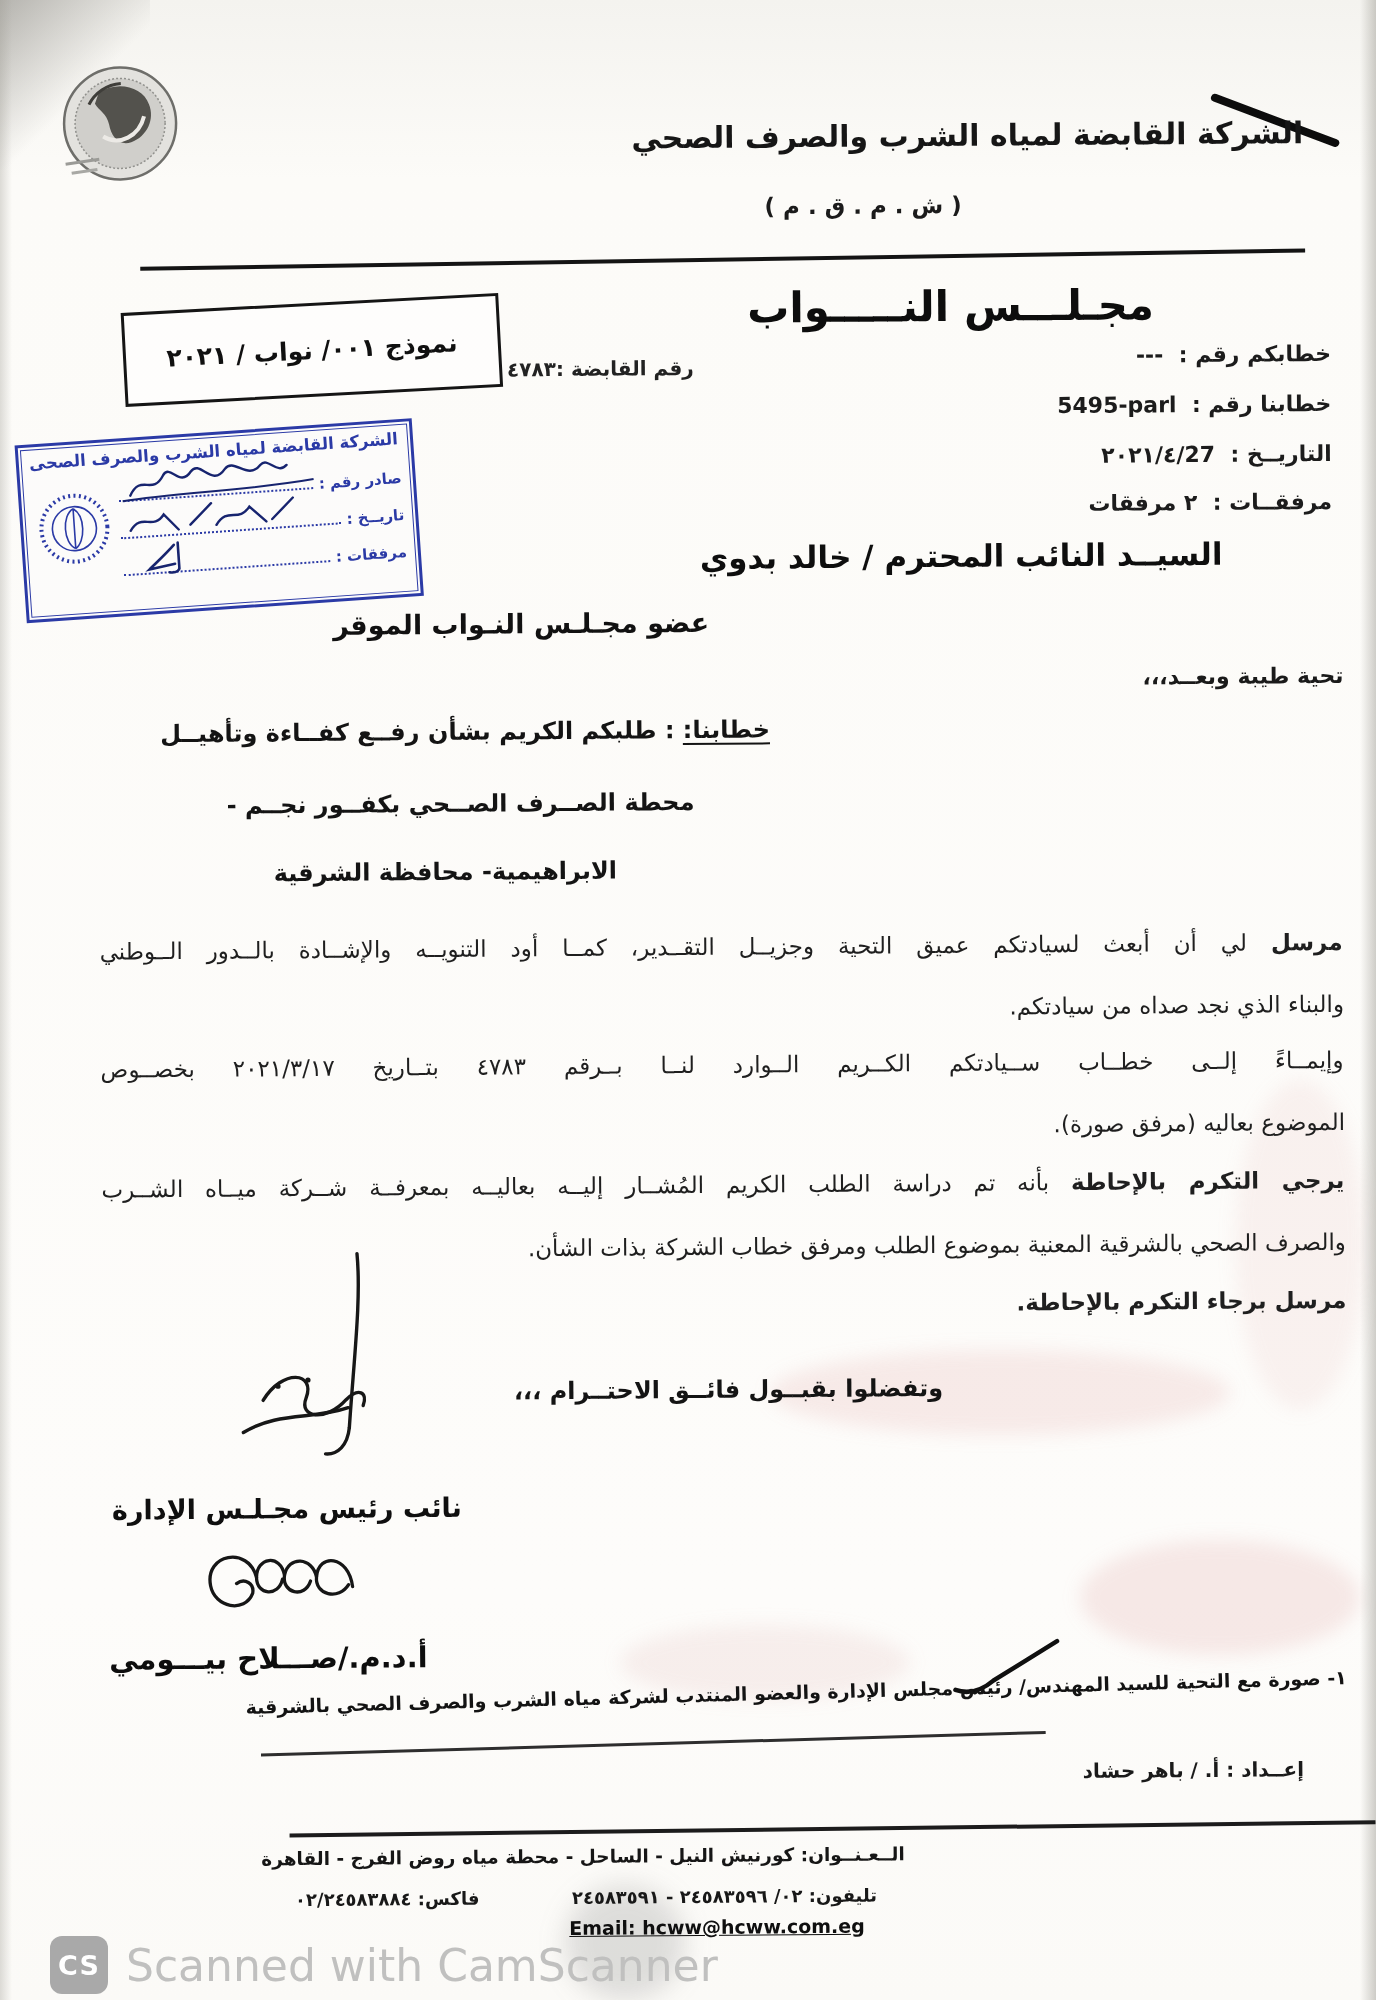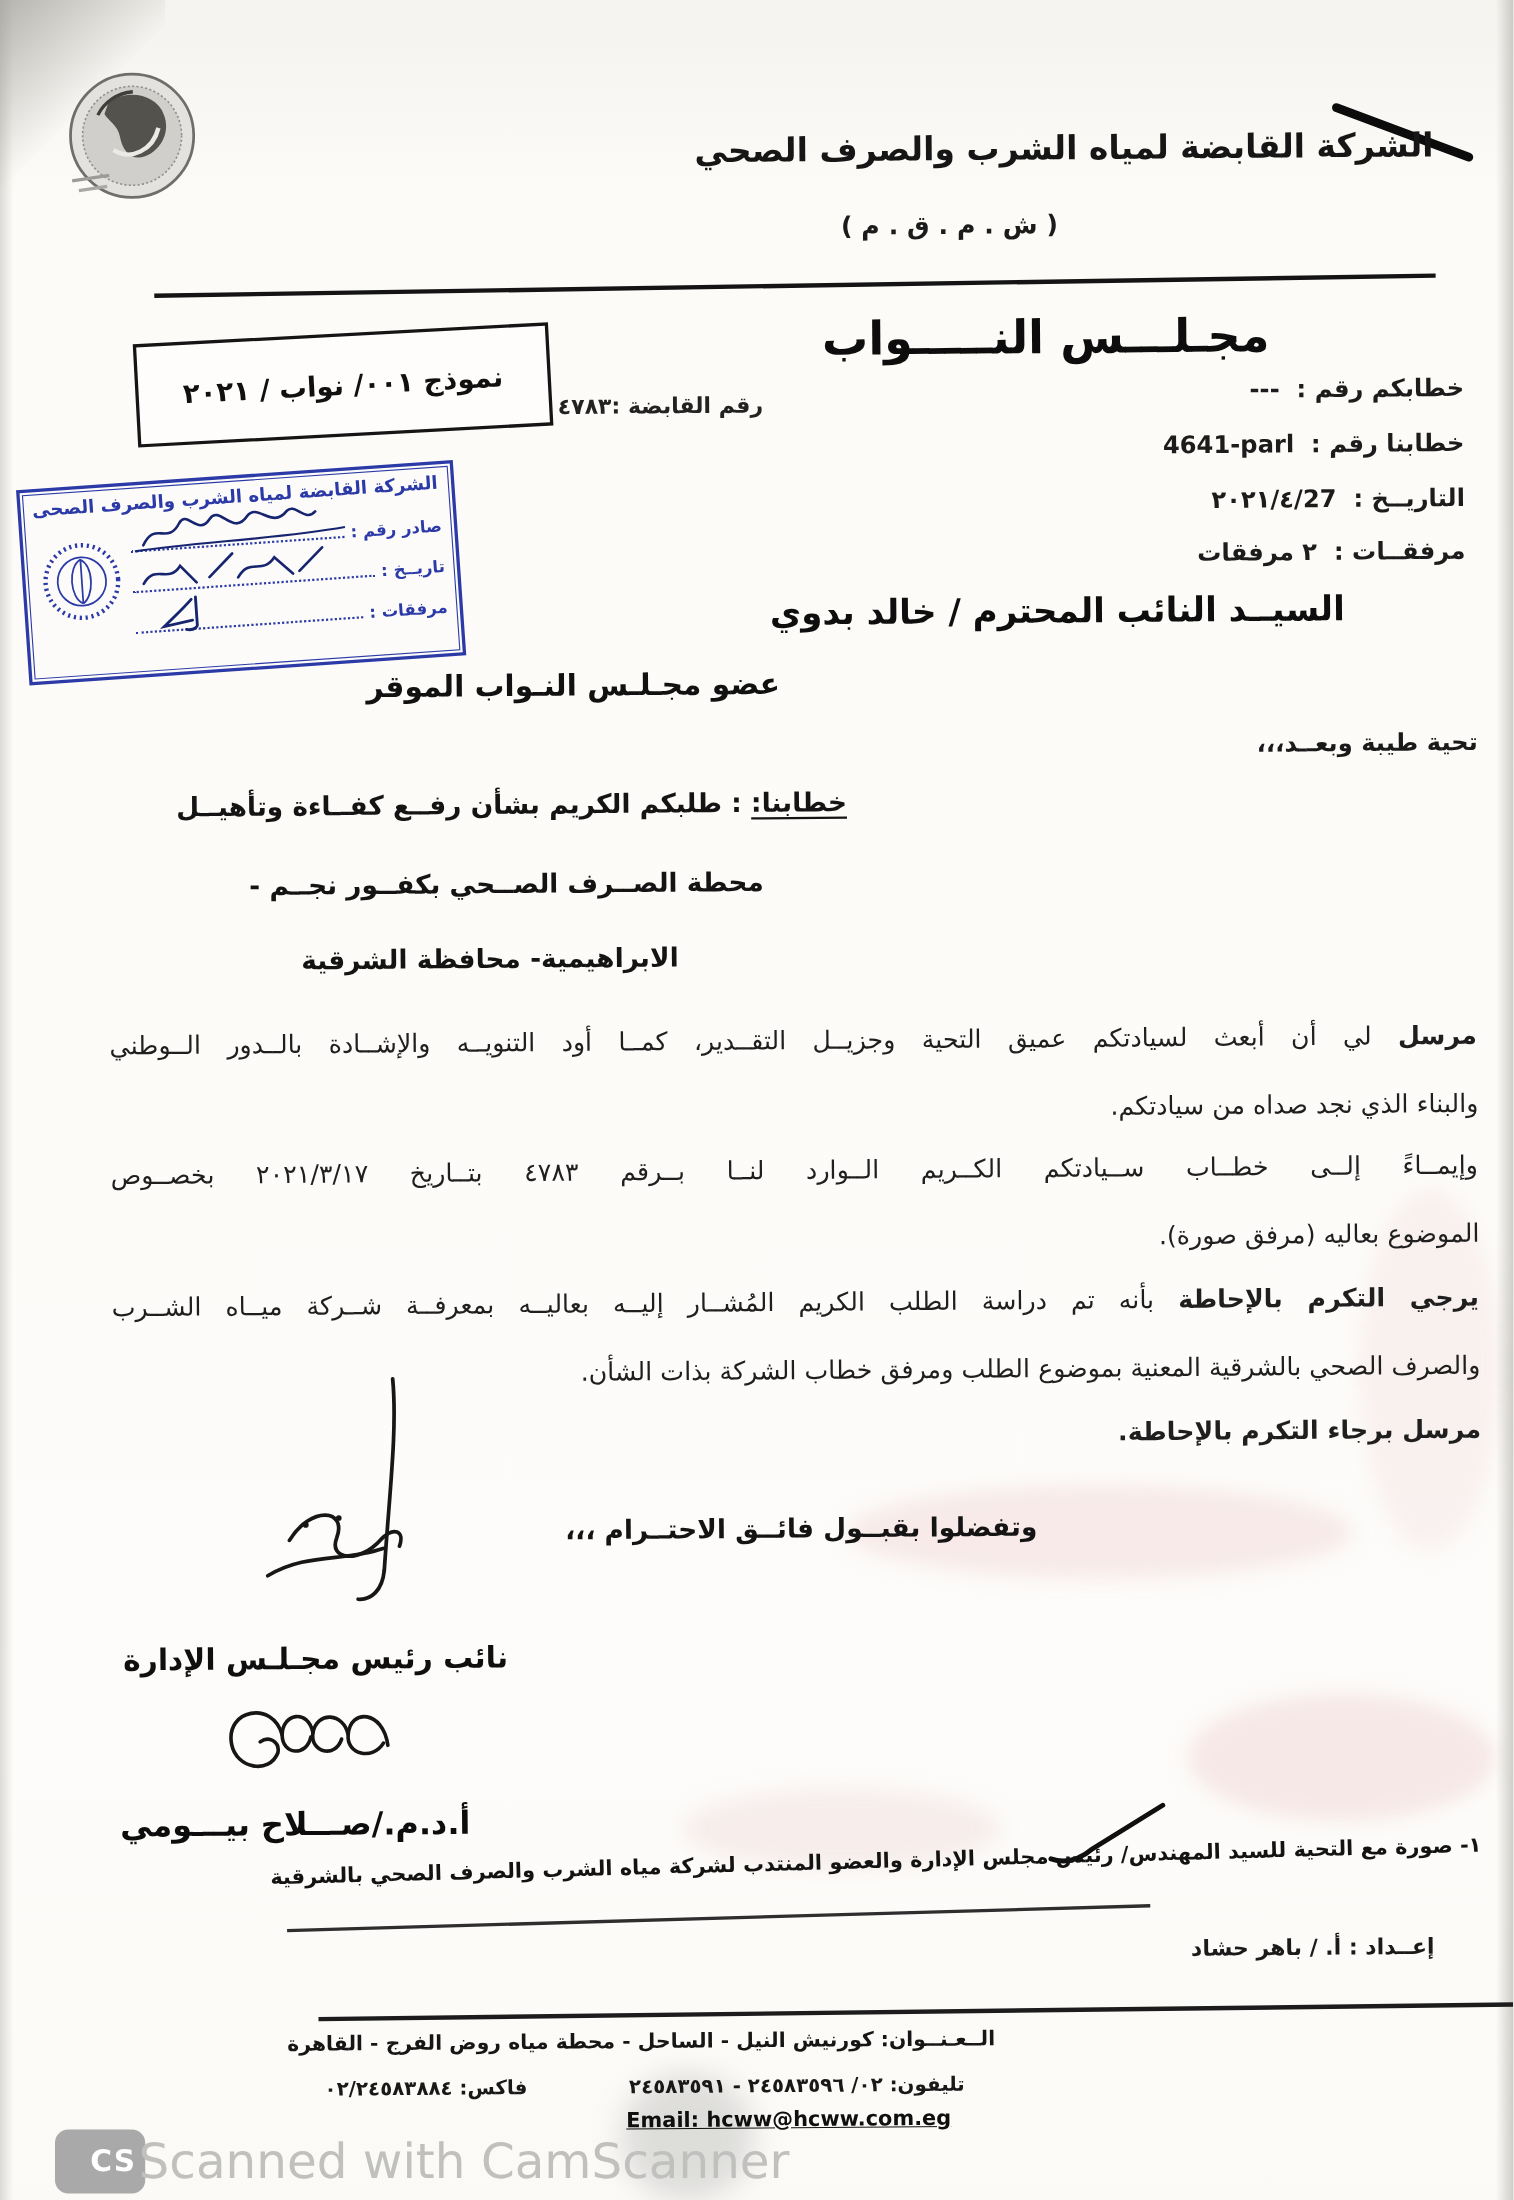--- a/index.html
+++ b/index.html
@@ -54,21 +54,21 @@
   .signer-name{left:104px;top:1638px;font-size:29px;font-weight:800;color:#0d0d0d;}
   .footnote{right:34px;top:1682px;font-size:19px;font-weight:700;color:#131313;transform:rotate(-1.1deg);}
   .footnote-rule{left:255px;top:1742px;width:785px;height:2.5px;background:#2e2e2e;transform:rotate(-1.2deg);}
   .prepared{right:78px;top:1762px;font-size:20px;font-weight:700;color:#1a1a1a;}
   
   .footer-rule{left:283px;top:1828px;width:1086px;height:3.5px;background:#1c1c1c;transform:rotate(-0.25deg);}
   .footer-address{left:420px;top:1845px;width:478px;text-align:center;font-size:18.5px;font-weight:700;color:#161616;}
   .footer-phones{left:288px;top:1886px;width:582px;display:flex;direction:rtl;justify-content:space-between;font-size:18px;font-weight:600;color:#181818;}
   .footer-email{left:562px;top:1916px;font-size:19px;font-weight:700;color:#0f0f0f;text-decoration:underline;direction:ltr;}
   
-  .cs-logo{left:50px;top:1936px;width:58px;height:58px;border-radius:12px;background:#a9a9a9;display:flex;align-items:center;justify-content:center;color:#ffffff;font-size:27px;font-weight:700;letter-spacing:1px;padding-left:24px;}
+  .cs-logo{left:50px;top:1936px;width:58px;height:58px;border-radius:12px;background:#a9a9a9;display:flex;align-items:center;justify-content:center;color:#ffffff;font-size:27px;font-weight:700;letter-spacing:1px;}
   .cs-label{left:126px;top:1940px;font-size:44px;color:#c0c0bf;font-weight:400;}
 </style>
 </head>
 <body>
 
 <div class="sheet">
 
   <div class="abs corner-tl"></div>
   <div class="abs edge-right"></div>
   <div class="abs edge-left"></div>
@@ -101,21 +101,21 @@
     <div class="abs ar nowrap company-title">الشركة القابضة لمياه الشرب والصرف الصحي</div>
     <div class="abs ar nowrap company-abbr">( ش . م . ق . م )</div>
     <div class="abs rule1"></div>
 
     <div class="abs ar nowrap org-heading">مجـلـــس النـــــواب</div>
 
     <div class="abs ar nowrap field-row" style="top:346px;">
       <span>خطابكم رقم :</span>&nbsp;&nbsp;<span class="fv">---</span>
     </div>
     <div class="abs ar nowrap field-row" style="top:396px;">
-      <span>خطابنا رقم :</span>&nbsp;&nbsp;<span class="fv">4641-parl</span>
+      <span>خطابنا رقم :</span>&nbsp;&nbsp;<span class="fv">5495-parl</span>
     </div>
     <div class="abs ar nowrap field-row" style="top:446px;">
       <span>التاريــخ :</span>&nbsp;&nbsp;<span class="fv">٢٠٢١/٤/27</span>
     </div>
     <div class="abs ar nowrap field-row" style="top:494px;">
       <span>مرفقــات :</span>&nbsp;&nbsp;<span class="ar">٢ مرفقات</span>
     </div>
 
     <div class="abs form-box">
       <span class="ar nowrap">نموذج ٠٠١/ نواب / ٢٠٢١</span>

